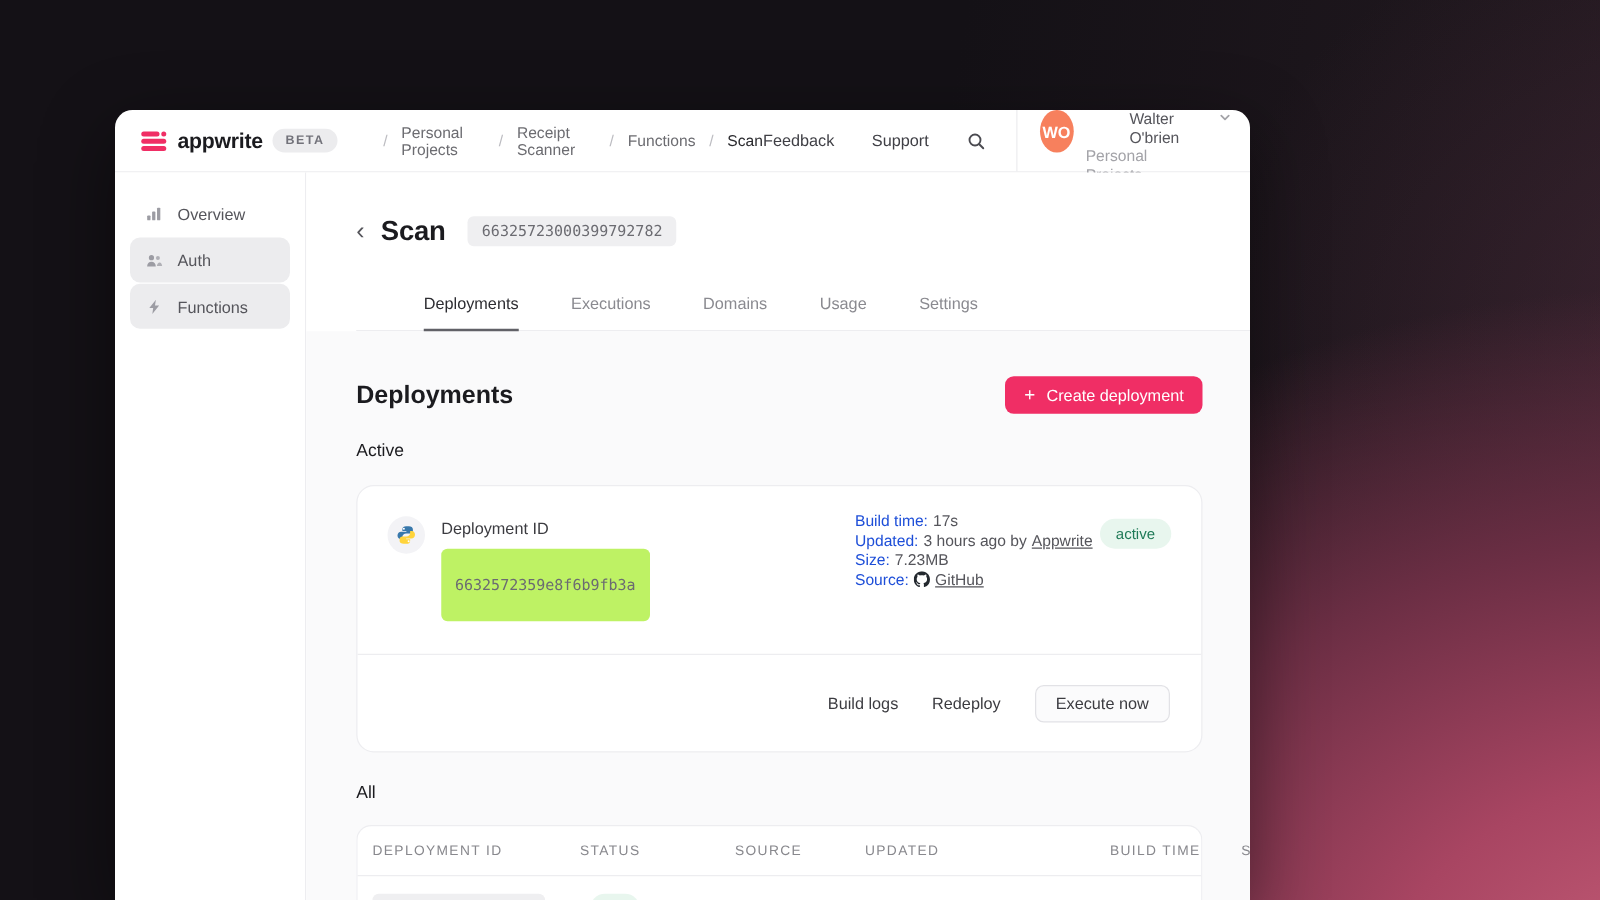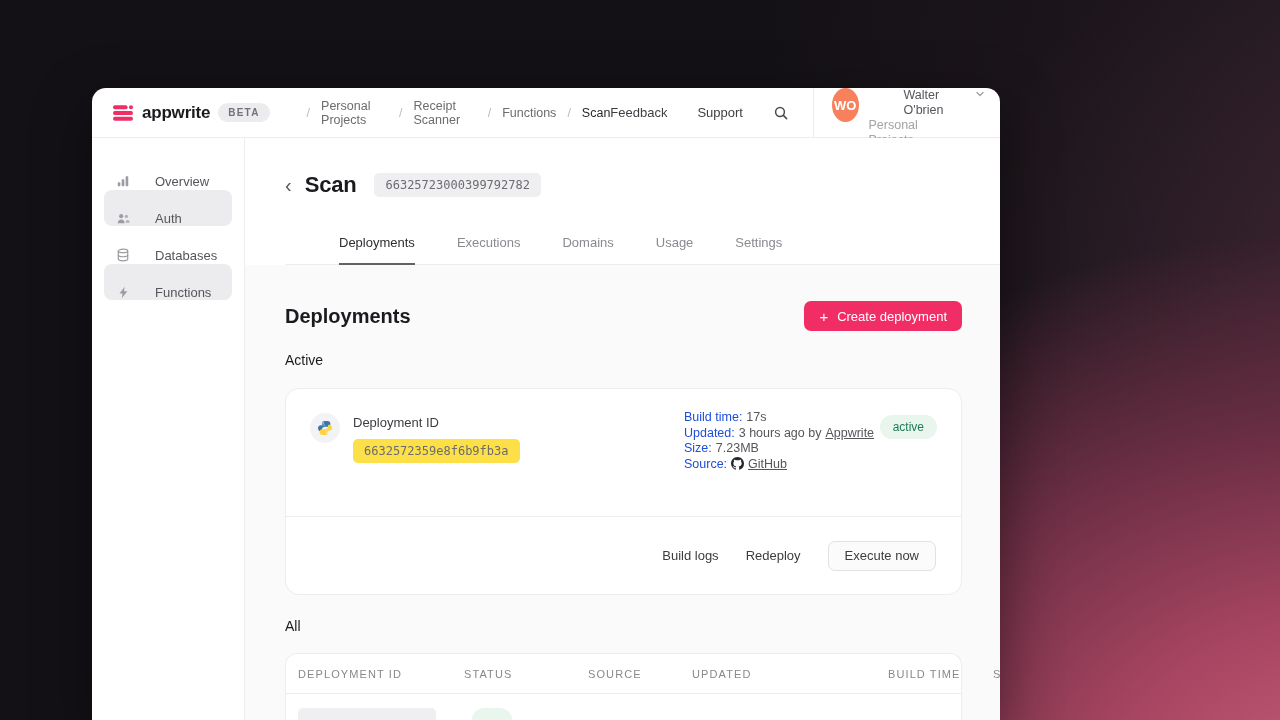--- a/index.html
+++ b/index.html
@@ -33,21 +33,21 @@
   .top-divider { width:1px; height:100%; background:#EDEDF0; }
   .user-chip { display:flex; align-items:flex-start; gap:10px; padding:0 14px 0 18px; height:100%; min-width:186px; cursor:pointer; }
   .avatar { width:34px; height:34px; border-radius:50%; display:flex; align-items:center; justify-content:center; color:#fff; font-size:13px; font-weight:700; }
   .user-meta { display:flex; flex-direction:column; line-height:15px; }
   .user-name { font-size:12.5px; color:#55555B;margin-left:35px; }
   .user-org  { font-size:12.5px; color:#A3A3A8; }
   .chev-down { color:#A3A3A8; margin-left:6px; display:flex; }
   
   .shell { flex:1; display:flex; min-height:0; }
   .sidebar { width:153px; flex:0 0 153px; border-right:1px solid #EDEDF0; padding-top:15px; background:#fff; }
-  .side-item { height:36px; margin:0 12px 1px; border-radius:8px; display:flex; align-items:flex-end; gap:24px; padding:0 11px; font-size:13px; color:#55555B; cursor:pointer; }
+  .side-item { height:36px; margin:0 12px 1px; border-radius:8px; display:flex; align-items:center; gap:11px; padding:0 11px; font-size:13px; color:#55555B; cursor:pointer; }
   .side-item.hl { background:#ECECEE; }
   .sicon { width:16px; height:16px; color:#9C9CA3; display:flex; align-items:center; justify-content:center; flex:0 0 16px; }
   
   .main { flex:1; display:flex; flex-direction:column; min-width:0; background:#fff; }
   .page-head { padding-left:40px; }
   .title-row { margin-top:34px; display:flex; align-items:center; }
   .back-btn { font-size:20px; color:#55555B; margin-right:13px; cursor:pointer; line-height:20px; }
   .page-title { font-size:22px; font-weight:700; color:#1B1B1F; letter-spacing:-.2px; }
   .id-badge { margin-left:18px; background:#EFEFF1; color:#6B6B71; font-family:"DejaVu Sans Mono","Liberation Mono",monospace; font-size:12px; padding:5px 11px; border-radius:5px; cursor:pointer; }
   .tabs-bar { margin-top:37px; padding-left:54px; display:flex; gap:42px; border-bottom:1px solid #EDEDF0; }
@@ -59,21 +59,21 @@
   .section-head { margin-top:36px; display:flex; align-items:center; justify-content:space-between; }
   .h2 { font-size:20px; font-weight:600; color:#1B1B1F; }
   .create-btn { height:30px; background:#F02E65; color:#fff; border:none; border-radius:7px; font-size:13px; font-weight:500; display:flex; align-items:center; gap:9px; padding:0 15px; cursor:pointer; font-family:inherit; }
   .plus-glyph { font-size:15px; font-weight:400; line-height:1; }
   .sub-label { margin-top:21px; font-size:14px; color:#1B1B1F; }
   .card { margin-top:20px; background:#fff; border:1px solid #EDEDF0; border-radius:14px; }
   .card-top { position:relative; padding:24px 24px 26px; min-height:127px; display:flex; }
   .runtime-circle { width:30px; height:30px; border-radius:50%; background:#F3F3F6; display:flex; align-items:center; justify-content:center; flex:0 0 30px; }
   .dep-block { margin-left:13px; }
   .dep-label { font-size:13px; color:#3C3C41; margin-top:2px; }
-  .dep-badge { display:inline-block; margin-top:9px; background:#fde047; color:#6B6B71; font-family:"DejaVu Sans Mono","Liberation Mono",monospace; font-size:12px; padding:5px 11px; border-radius:5px; cursor:pointer; }
+  .dep-badge { display:inline-block; margin-top:9px; background:#bef264; color:#6B6B71; font-family:"DejaVu Sans Mono","Liberation Mono",monospace; font-size:12px; padding:22px 11px; border-radius:5px; cursor:pointer; }
   .build-info { position:absolute; left:398px; top:21px; font-size:12.5px; line-height:15.7px; color:#55555B; }
   .bi-label { font-weight:400; color:#1d4ed8; margin-right:4px; }
   .bi-link { color:#55555B; text-decoration:underline; cursor:pointer; }
   .gh-icon { display:inline-block; vertical-align:-2px; margin-right:4px; color:#2A2A2E; }
   .ext-icon { display:inline-block; vertical-align:-2px; margin-left:5px; color:#55555B; }
   .status-pill { position:absolute; right:24px; top:26px; font-size:12px; padding:5px 13px; border-radius:12px; }
   .card-divider { border-top:1px solid #EDEDF0; }
   .card-footer { height:77px; display:flex; align-items:center; justify-content:flex-end; gap:27px; padding-right:25px; }
   .text-btn { font-size:13px; font-weight:500; color:#3C3C41; cursor:pointer; }
   .outline-btn { height:30px; padding:0 16px; background:#FBFBFC; border:1px solid #E2E2E6; border-radius:7px; font-size:13px; font-weight:500; color:#3C3C41; cursor:pointer; font-family:inherit; }
@@ -158,30 +158,20 @@
         <span class="sicon">
           <svg width="15" height="15" viewBox="0 0 16 16" fill="currentColor">
               <circle cx="5.5" cy="5.5" r="2.2"></circle>
               <circle cx="11" cy="5.8" r="1.7" opacity=".75"></circle>
               <path d="M1.8 13c0-2.3 1.6-4 3.7-4s3.7 1.7 3.7 4z"></path>
               <path d="M10.2 12.6c.2-1.8 1-3 2.3-3 1.1 0 1.9 1 2.1 3z" opacity=".75"></path>
             </svg>
         </span>
         <span>Auth</span>
       </div>
-      <div class="side-item">
-        <span class="sicon">
-          <svg width="14" height="14" viewBox="0 0 16 16" fill="none" stroke="currentColor" stroke-width="1.4">
-              <ellipse cx="8" cy="3.4" rx="5.4" ry="2"></ellipse>
-              <path d="M2.6 3.4v4.6c0 1.1 2.4 2 5.4 2s5.4-.9 5.4-2V3.4"></path>
-              <path d="M2.6 8v4.6c0 1.1 2.4 2 5.4 2s5.4-.9 5.4-2V8"></path>
-            </svg>
-        </span>
-        <span>Databases</span>
-      </div>
       <div class="side-item hl">
         <span class="sicon">
           <svg width="13" height="13" viewBox="0 0 16 16" fill="currentColor">
               <path d="M9.5 1L3 9.2h3.8L6 15l6.7-8.4H8.6L9.5 1z"></path>
             </svg>
         </span>
         <span>Functions</span>
       </div>
     </div>
 

